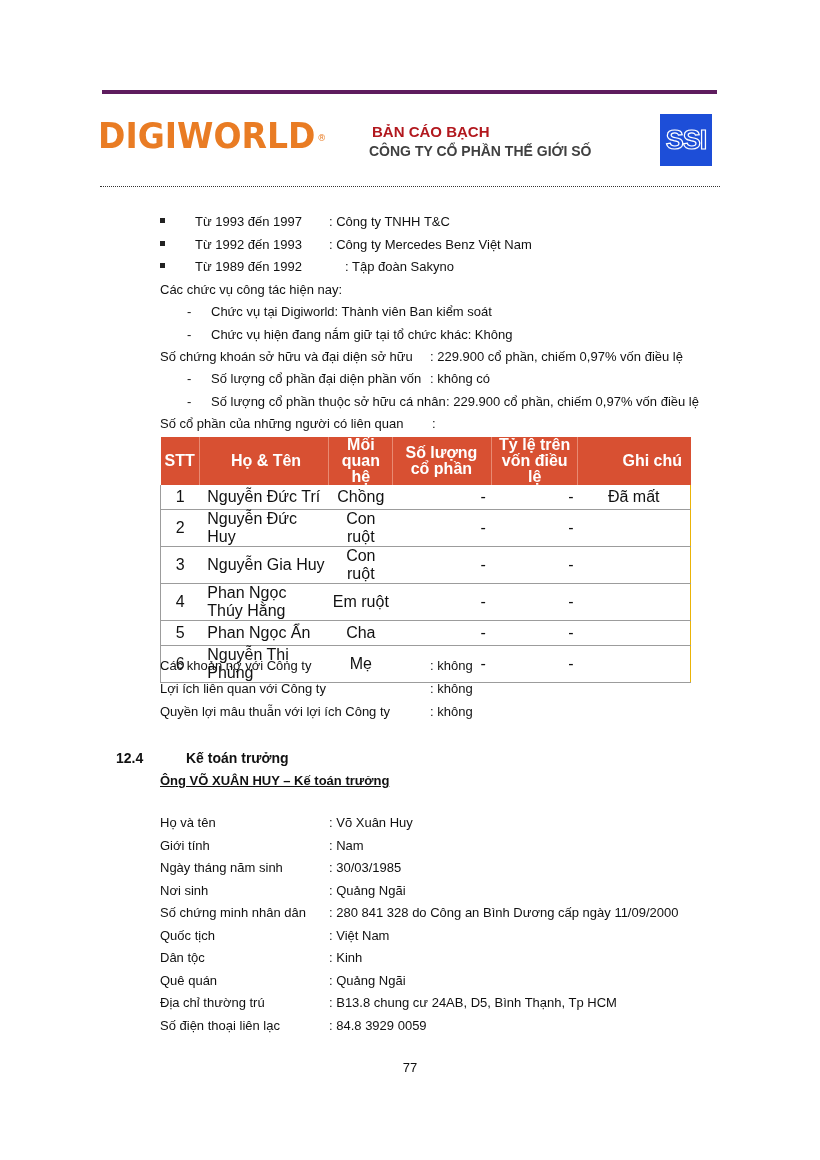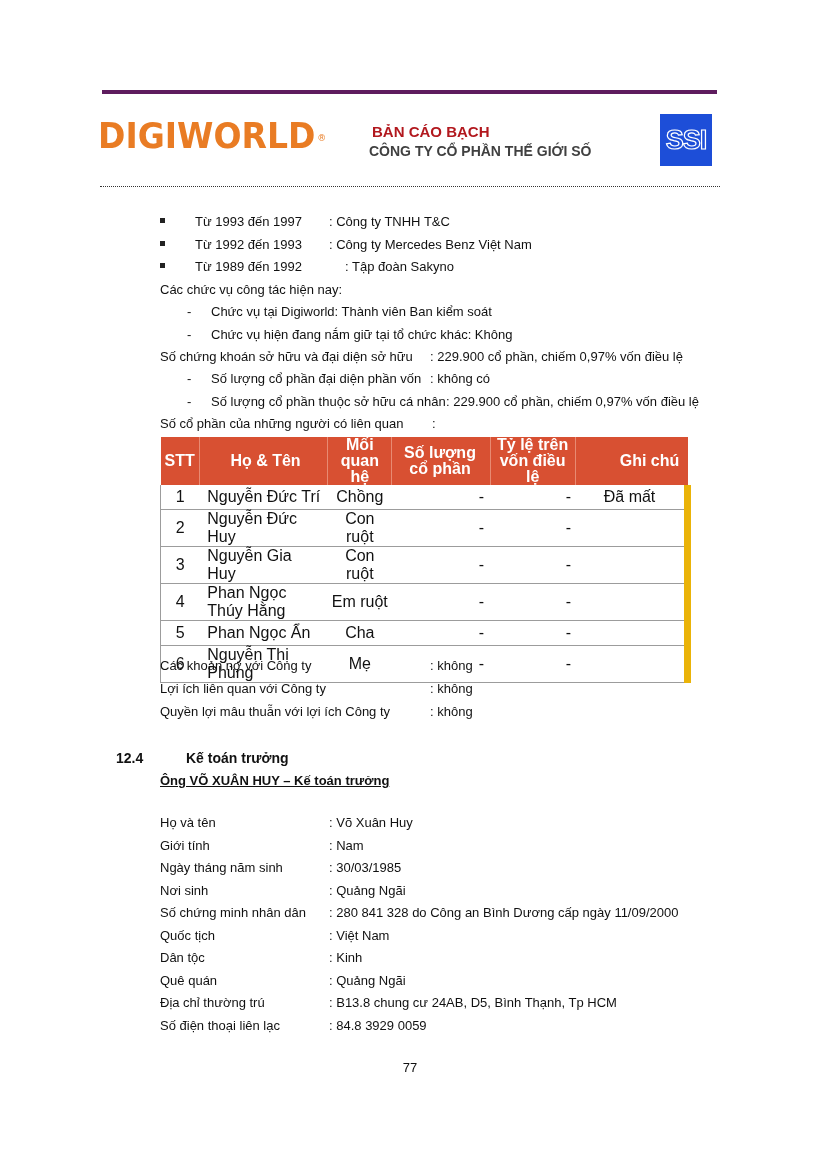--- a/index.html
+++ b/index.html
@@ -19,21 +19,21 @@
 
   .line { position: absolute; white-space: nowrap; font-size: 13px; line-height: 16px; }
   .bullet-sq { position: absolute; width: 5px; height: 5px; background: #222; }
 
   table.rel { position: absolute; left: 160px; top: 437px; width: 531px; border-collapse: collapse; font-size: 16px; }
   table.rel th { background: #d85032; color: #fff; font-weight: bold; height: 40px; padding: 0 4px;
                  text-align: center; line-height: 16px; border-right: 1px solid #e88a72; }
   table.rel th:last-child { border-right: none; padding-left: 40px; }
   table.rel td { height: 24px; border-bottom: 1px solid #9c9c9c; padding: 0 4px; }
   table.rel tr td:first-child { border-left: 1px solid #9c9c9c; }
-  table.rel tr td:last-child { border-right: 7px solid #eab308; }
+  table.rel tr td:last-child { border-right: 1px solid #eab308; }
   .c-stt { width: 28px; text-align: center; }
   .c-name { width: 150px; text-align: left; padding-left: 8px !important; }
   .c-rel { width: 60px; text-align: center; }
   .c-qty { width: 110px; text-align: right; padding-right: 6px !important; }
   .c-pct { width: 100px; text-align: right; padding-right: 4px !important; }
   .c-note { width: 90px; text-align: center; }
 
   .h-num { left: 116px; top: 750px; font-size: 14px; font-weight: bold; }
   .h-title { left: 160px; top: 750px; font-size: 14px; font-weight: bold; padding-left: 26px; }
   .h-sub { left: 160px; top: 773px; font-size: 13px; font-weight: bold; text-decoration: underline; }

